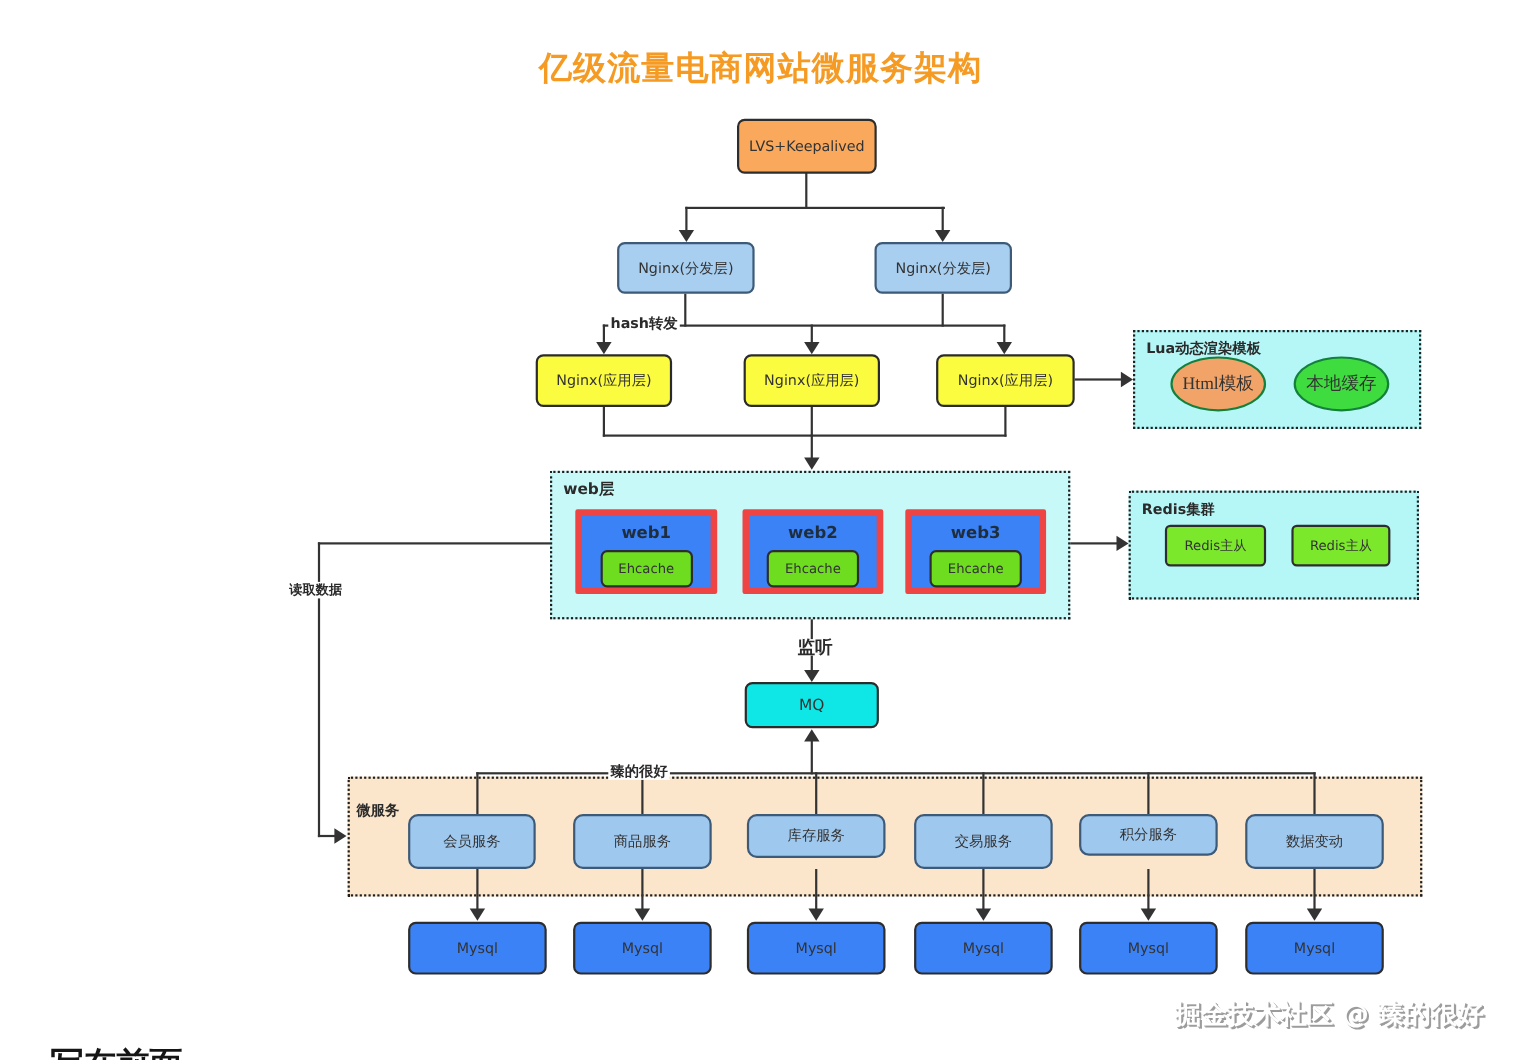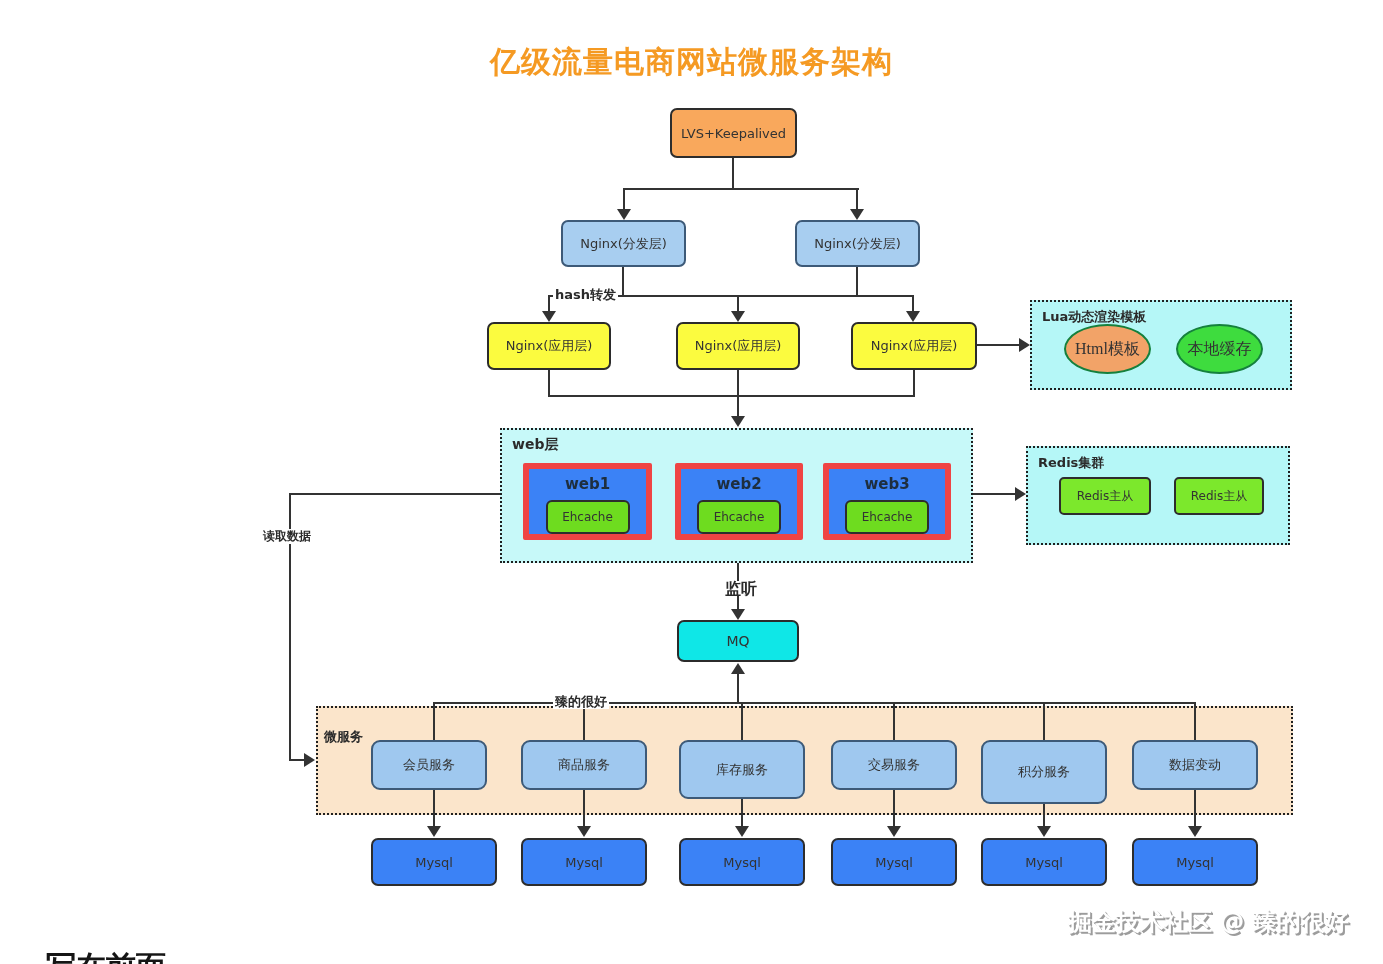--- a/index.html
+++ b/index.html
@@ -158,23 +158,23 @@
     <div class="ehc">Ehcache</div>
   </div>
 
   <div class="node greenbox" style="left:1059px;top:477px;width:92px;height:38px">Redis主从</div>
   <div class="node greenbox" style="left:1174px;top:477px;width:90px;height:38px">Redis主从</div>
 
   <div class="node mq" style="left:677px;top:620px;width:122px;height:42px">MQ</div>
 
   <div class="node service" style="left:371px;top:740px;width:116px;height:50px">会员服务</div>
   <div class="node service" style="left:521px;top:740px;width:126px;height:50px">商品服务</div>
-  <div class="node service" style="left:679px;top:740px;width:126px;height:59px">库存服务</div>
+  <div class="node service" style="left:679px;top:740px;width:126px;height:40px">库存服务</div>
   <div class="node service" style="left:831px;top:740px;width:126px;height:50px">交易服务</div>
-  <div class="node service" style="left:981px;top:740px;width:126px;height:64px">积分服务</div>
+  <div class="node service" style="left:981px;top:740px;width:126px;height:38px">积分服务</div>
   <div class="node service" style="left:1132px;top:740px;width:126px;height:50px">数据变动</div>
 
   <div class="node mysql" style="left:371px;top:838px;width:126px;height:48px">Mysql</div>
   <div class="node mysql" style="left:521px;top:838px;width:126px;height:48px">Mysql</div>
   <div class="node mysql" style="left:679px;top:838px;width:126px;height:48px">Mysql</div>
   <div class="node mysql" style="left:831px;top:838px;width:126px;height:48px">Mysql</div>
   <div class="node mysql" style="left:981px;top:838px;width:126px;height:48px">Mysql</div>
   <div class="node mysql" style="left:1132px;top:838px;width:126px;height:48px">Mysql</div>
 
   <div class="elabel" style="left:553px;top:287px">hash转发</div>

